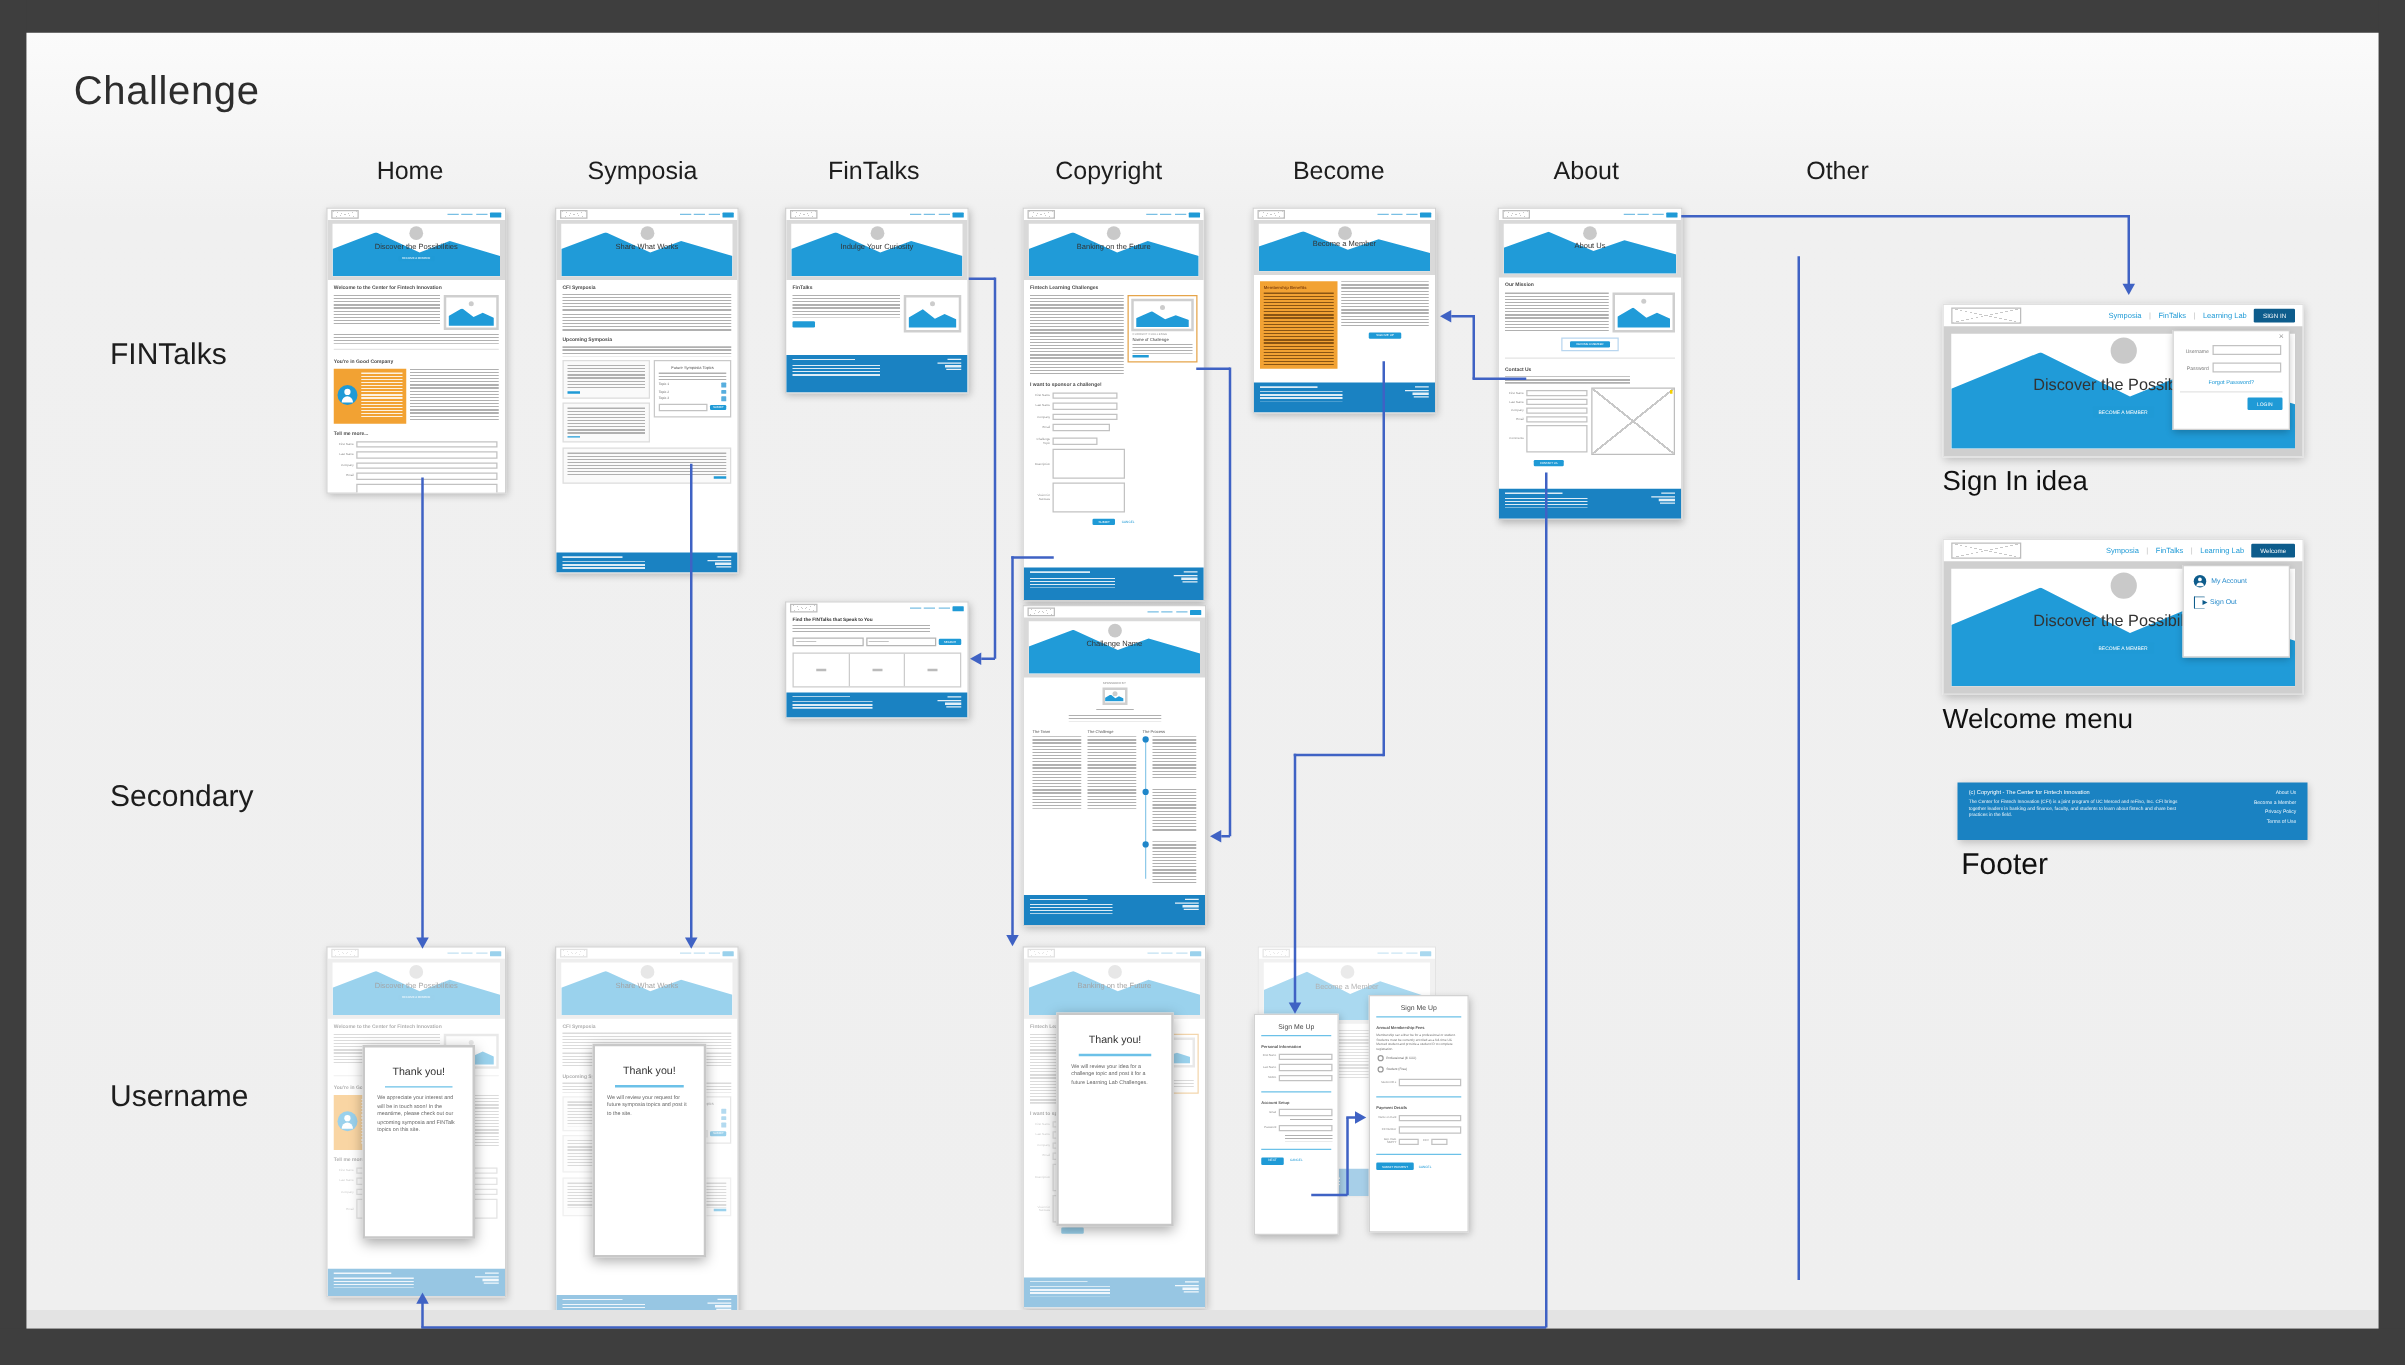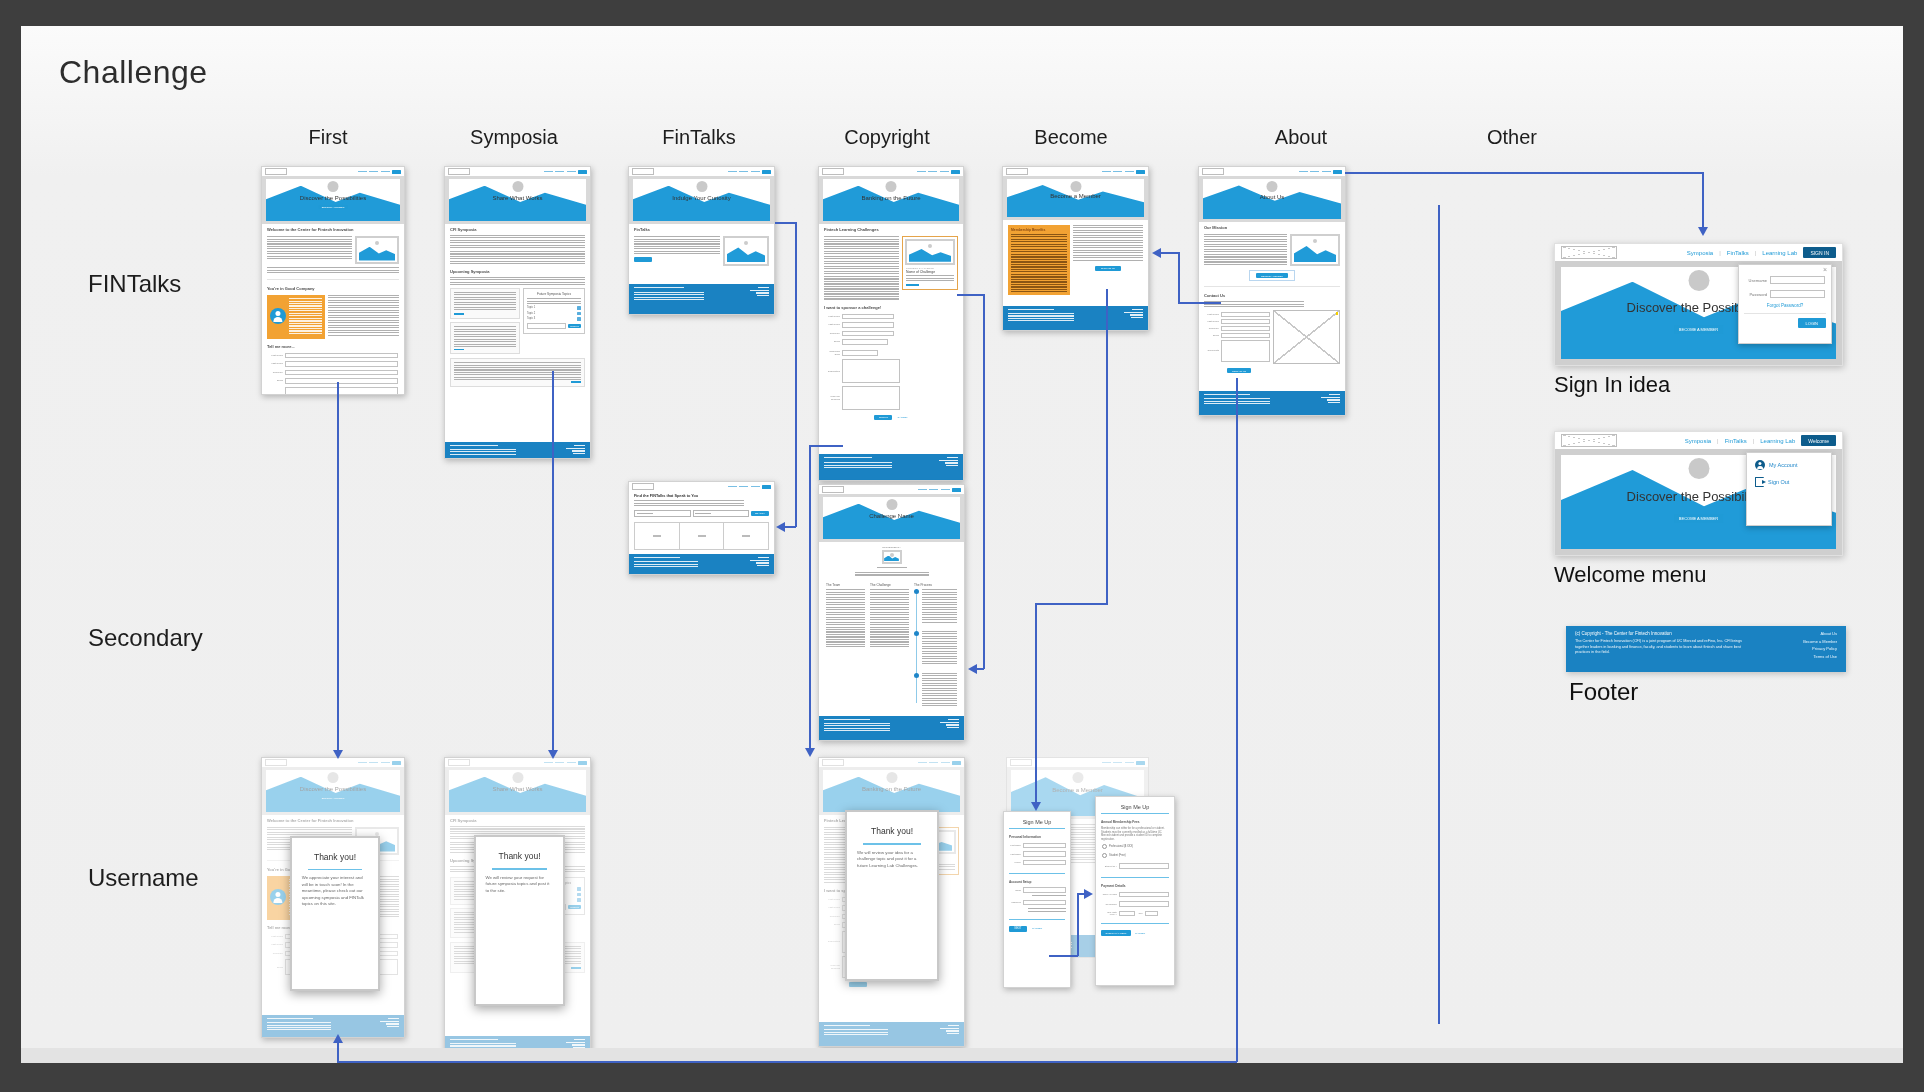--- a/index.html
+++ b/index.html
@@ -133,27 +133,27 @@
   .ydot{position:absolute;top:1px;right:1px;width:2.5px;height:2.5px;background:#f5d000;display:block;}
 </style>
 </head>
 <body>
 
 <div id="stage">
 <div id="canvas">
 
   <div id="page-title">Challenge</div>
 
-  <div class="colh" style="left:307px">First</div>
+  <div class="colh" style="left:307px">Home</div>
   <div class="colh" style="left:493px">Symposia</div>
   <div class="colh" style="left:678px">FinTalks</div>
   <div class="colh" style="left:866px">Copyright</div>
   <div class="colh" style="left:1050px">Become</div>
-  <div class="colh" style="left:1280px">About</div>
-  <div class="colh" style="left:1491px">Other</div>
+  <div class="colh" style="left:1248px">About</div>
+  <div class="colh" style="left:1449px">Other</div>
 
   <div class="rowh" style="top:244px">FINTalks</div>
   <div class="rowh" style="top:598px">Secondary</div>
   <div class="rowh" style="top:838px">Username</div>
 
   <div class="th" style="left:240px;top:140px;width:144px;height:229px">
     <div class="hd">
           <i class="lg xb"></i>
       <div class="nv">
             <i class="nvl"></i>

